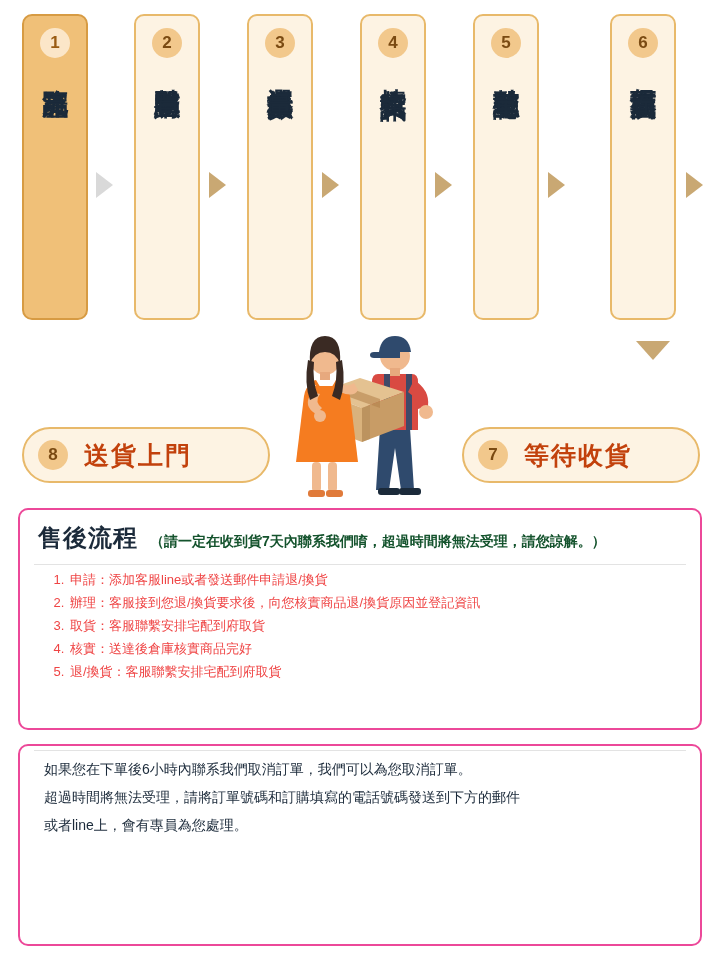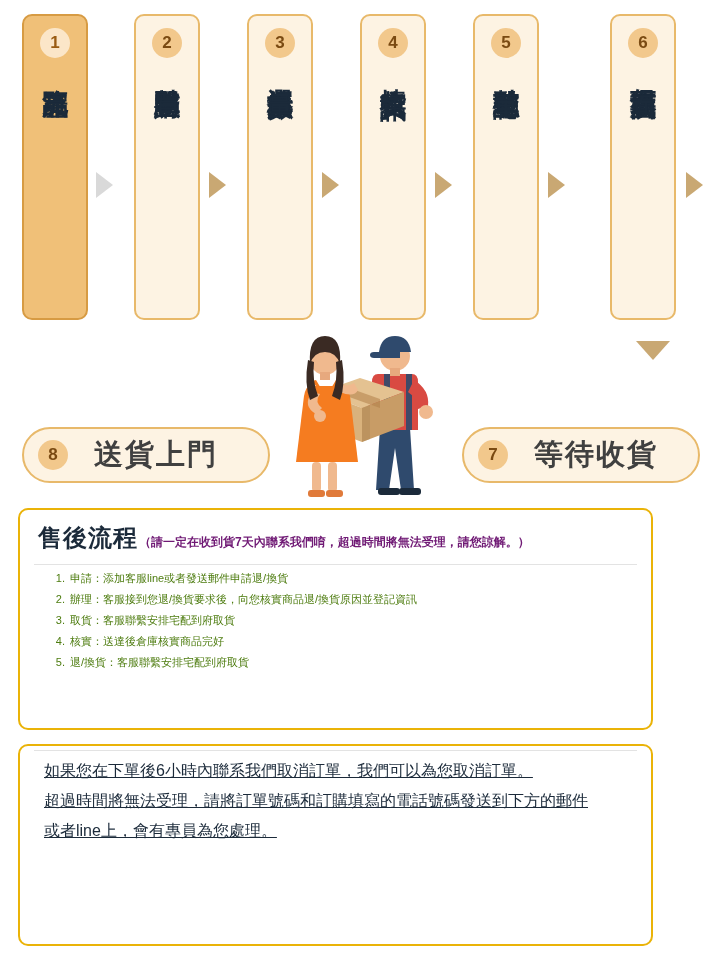--- a/index.html
+++ b/index.html
@@ -93,83 +93,82 @@
     border-radius: 28px;
     background: #fdf3e3;
     display: flex;
     align-items: center;
     padding-left: 14px;
   }
   #pill-8 { left: 22px; top: 427px; width: 248px; }
   #pill-7 { left: 462px; top: 427px; width: 238px; }
   .pill .badge { margin-top: 0; }
   .pill-label {
-    font-size: 29px;
+    font-size: 25px;
     font-weight: 600;
-    color: #404040;
-    margin-left: 26px;
+    color: #c2410c;
+    margin-left: 16px;
     letter-spacing: 2px;
   }
 
   
   .panel {
     position: absolute;
     left: 18px;
-    width: 635px;
-    border: 2px solid #eab308;
+    width: 684px;
+    border: 2px solid #ec4899;
     border-radius: 10px;
     background: #ffffff;
   }
   #panel-after { top: 508px; height: 222px; }
   #panel-cancel { top: 744px; height: 202px; }
 
   .panel-head {
     display: flex;
     align-items: baseline;
     padding: 12px 16px 6px 18px;
   }
   .panel-title {
     font-size: 24px;
     font-weight: bold;
     color: #1b2a3a;
     letter-spacing: 1px;
   }
   .panel-note {
-    font-size: 12px;
-    color: #701a75;
-    margin-left: 1px;
+    font-size: 14px;
+    color: #14532d;
+    margin-left: 12px;
     font-weight: bold;
     letter-spacing: 0;
   }
   .divider {
     height: 1px;
     background: #e3e3e3;
     margin: 4px 14px 0 14px;
   }
   ol.steps-list {
     margin: 8px 0 0 0;
     padding: 0 0 0 48px;
     list-style: decimal;
   }
   ol.steps-list li {
-    font-size: 11px;
-    color: #4d7c0f;
+    font-size: 13px;
+    color: #ef4444;
     line-height: 1.0;
     margin-bottom: 10px;
     padding-left: 2px;
   }
   .body-lines {
     padding: 10px 20px 0 24px;
   }
   .body-lines p {
     margin: 0 0 11px 0;
-    font-size: 16px;
+    font-size: 14px;
     color: #1b2a3a;
     line-height: 1.2;
-    text-decoration: underline;
   }
 </style>
 </head>
 <body>
 
 <div id="steps">
 
   <div class="step first" style="left:22px">
     <div class="badge">1</div>
     <div class="vtext">流覽產品</div>

